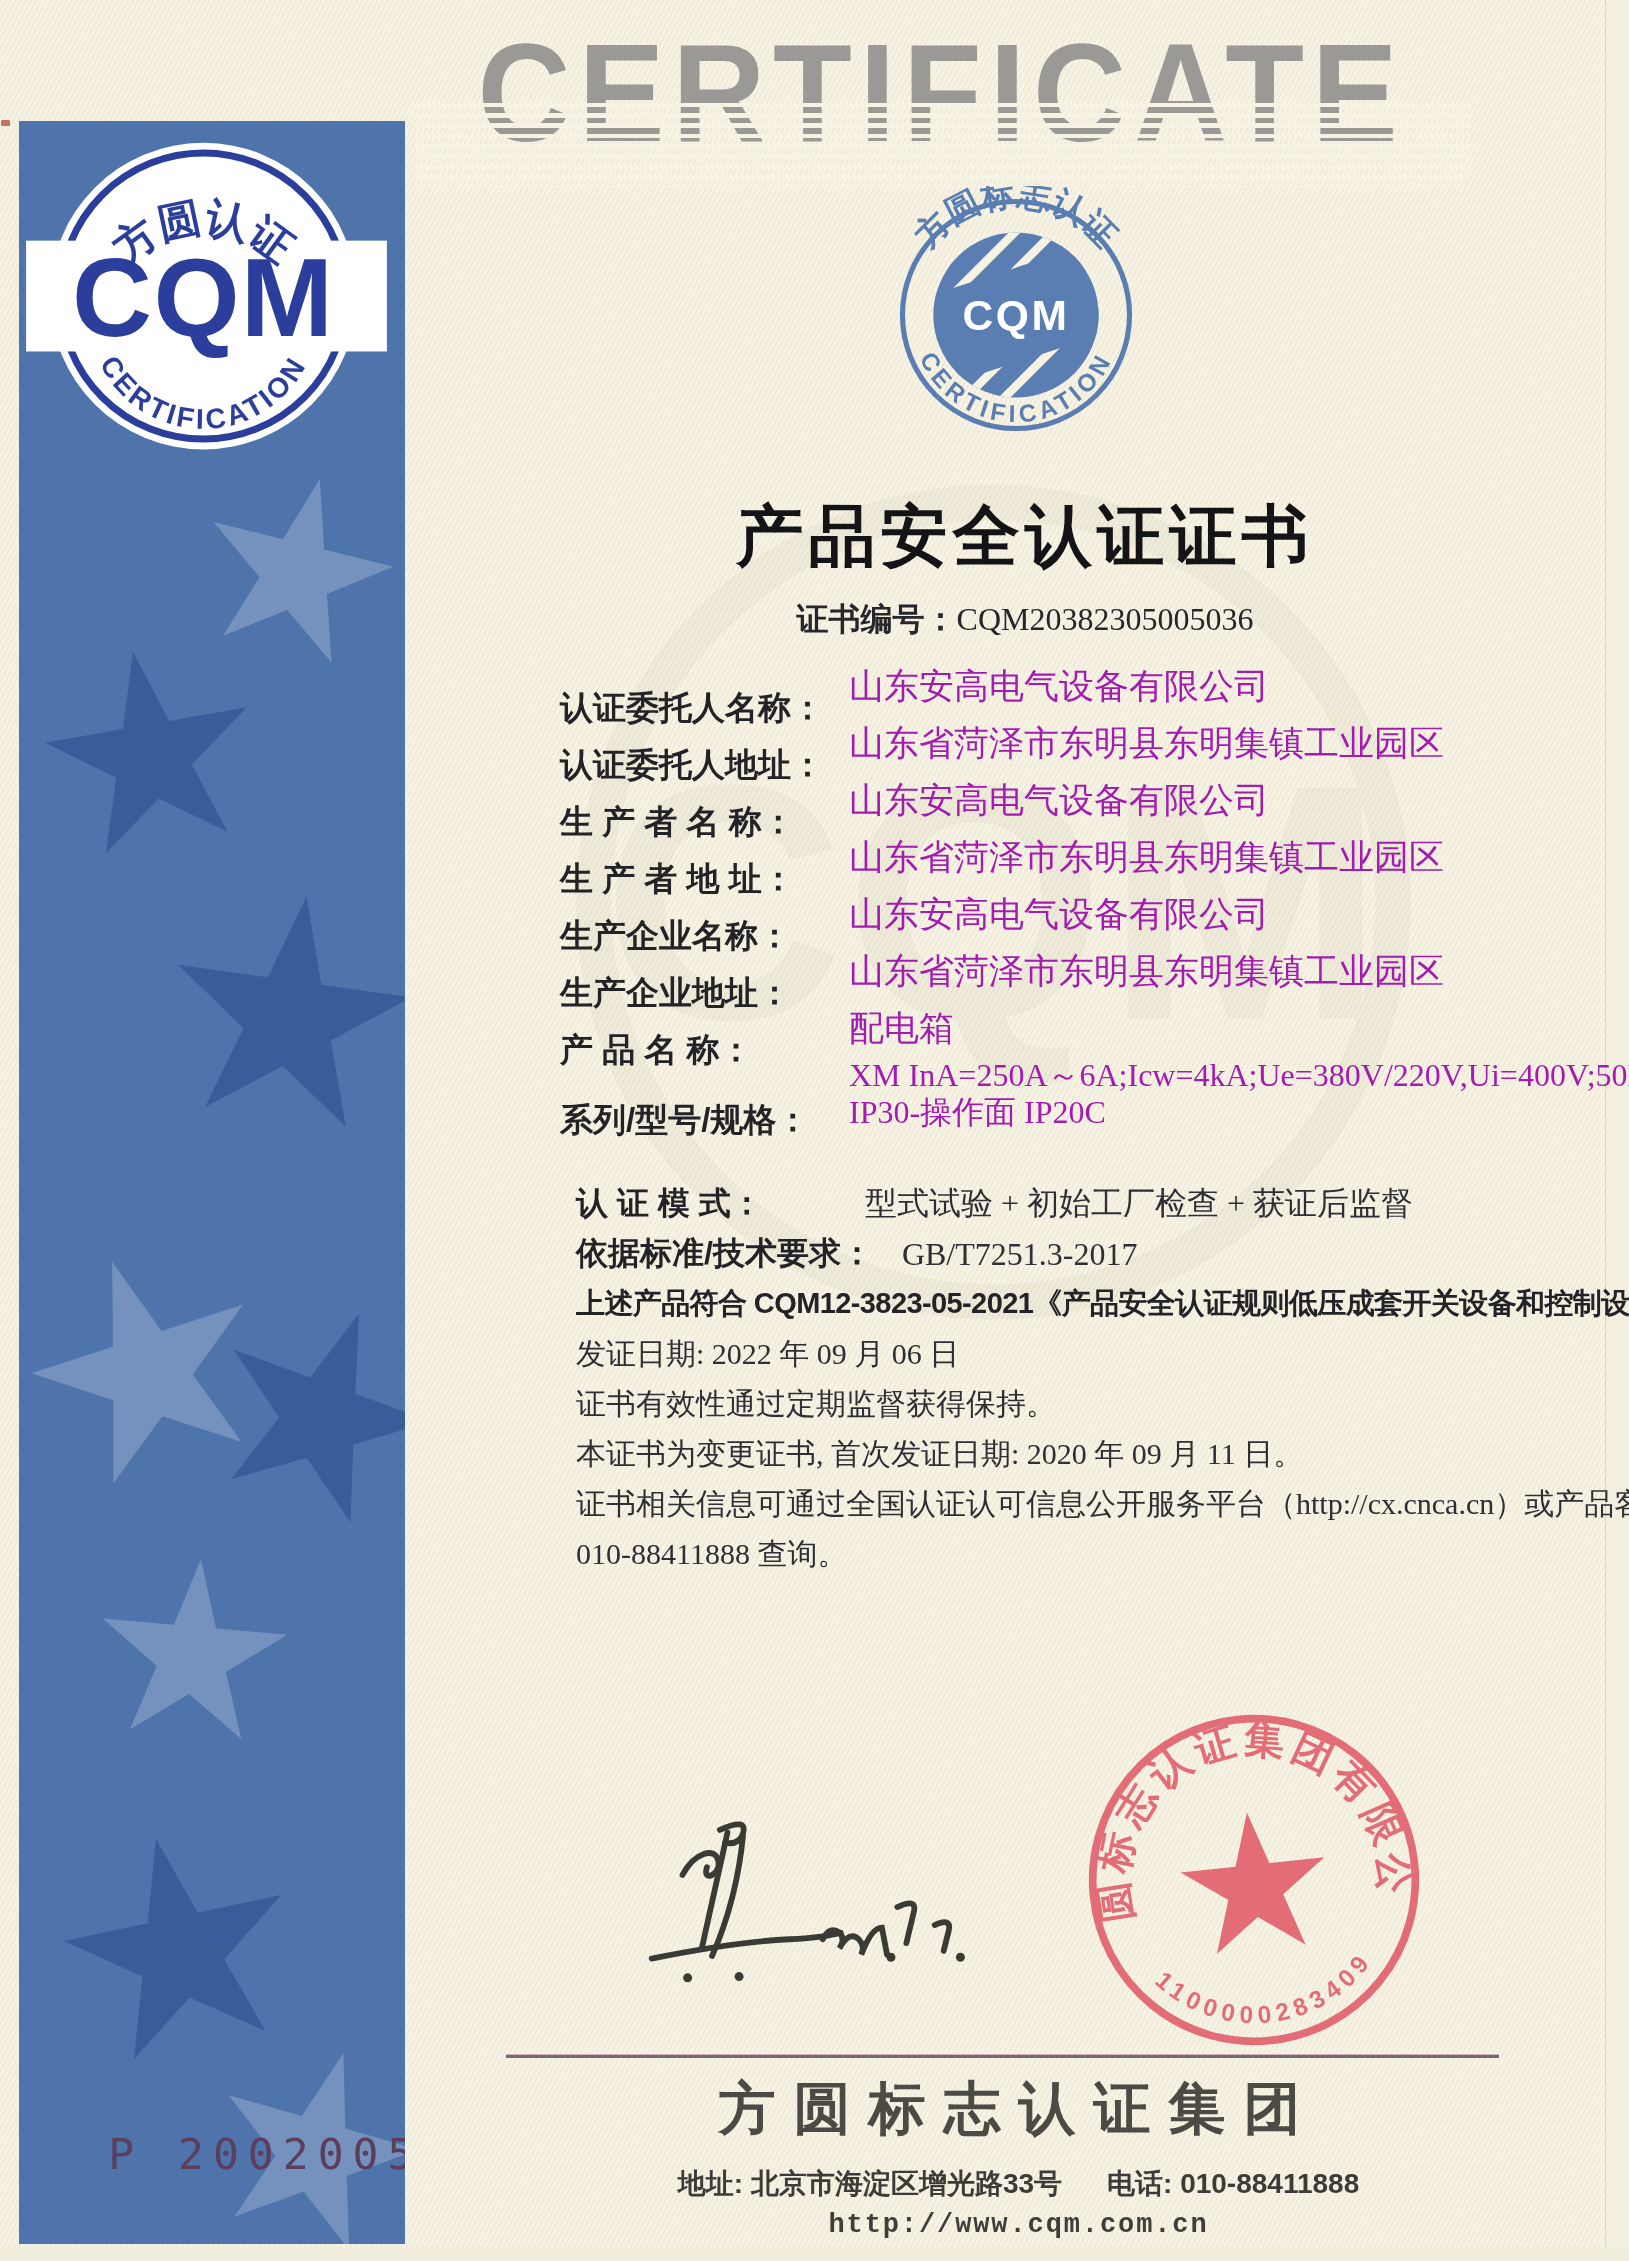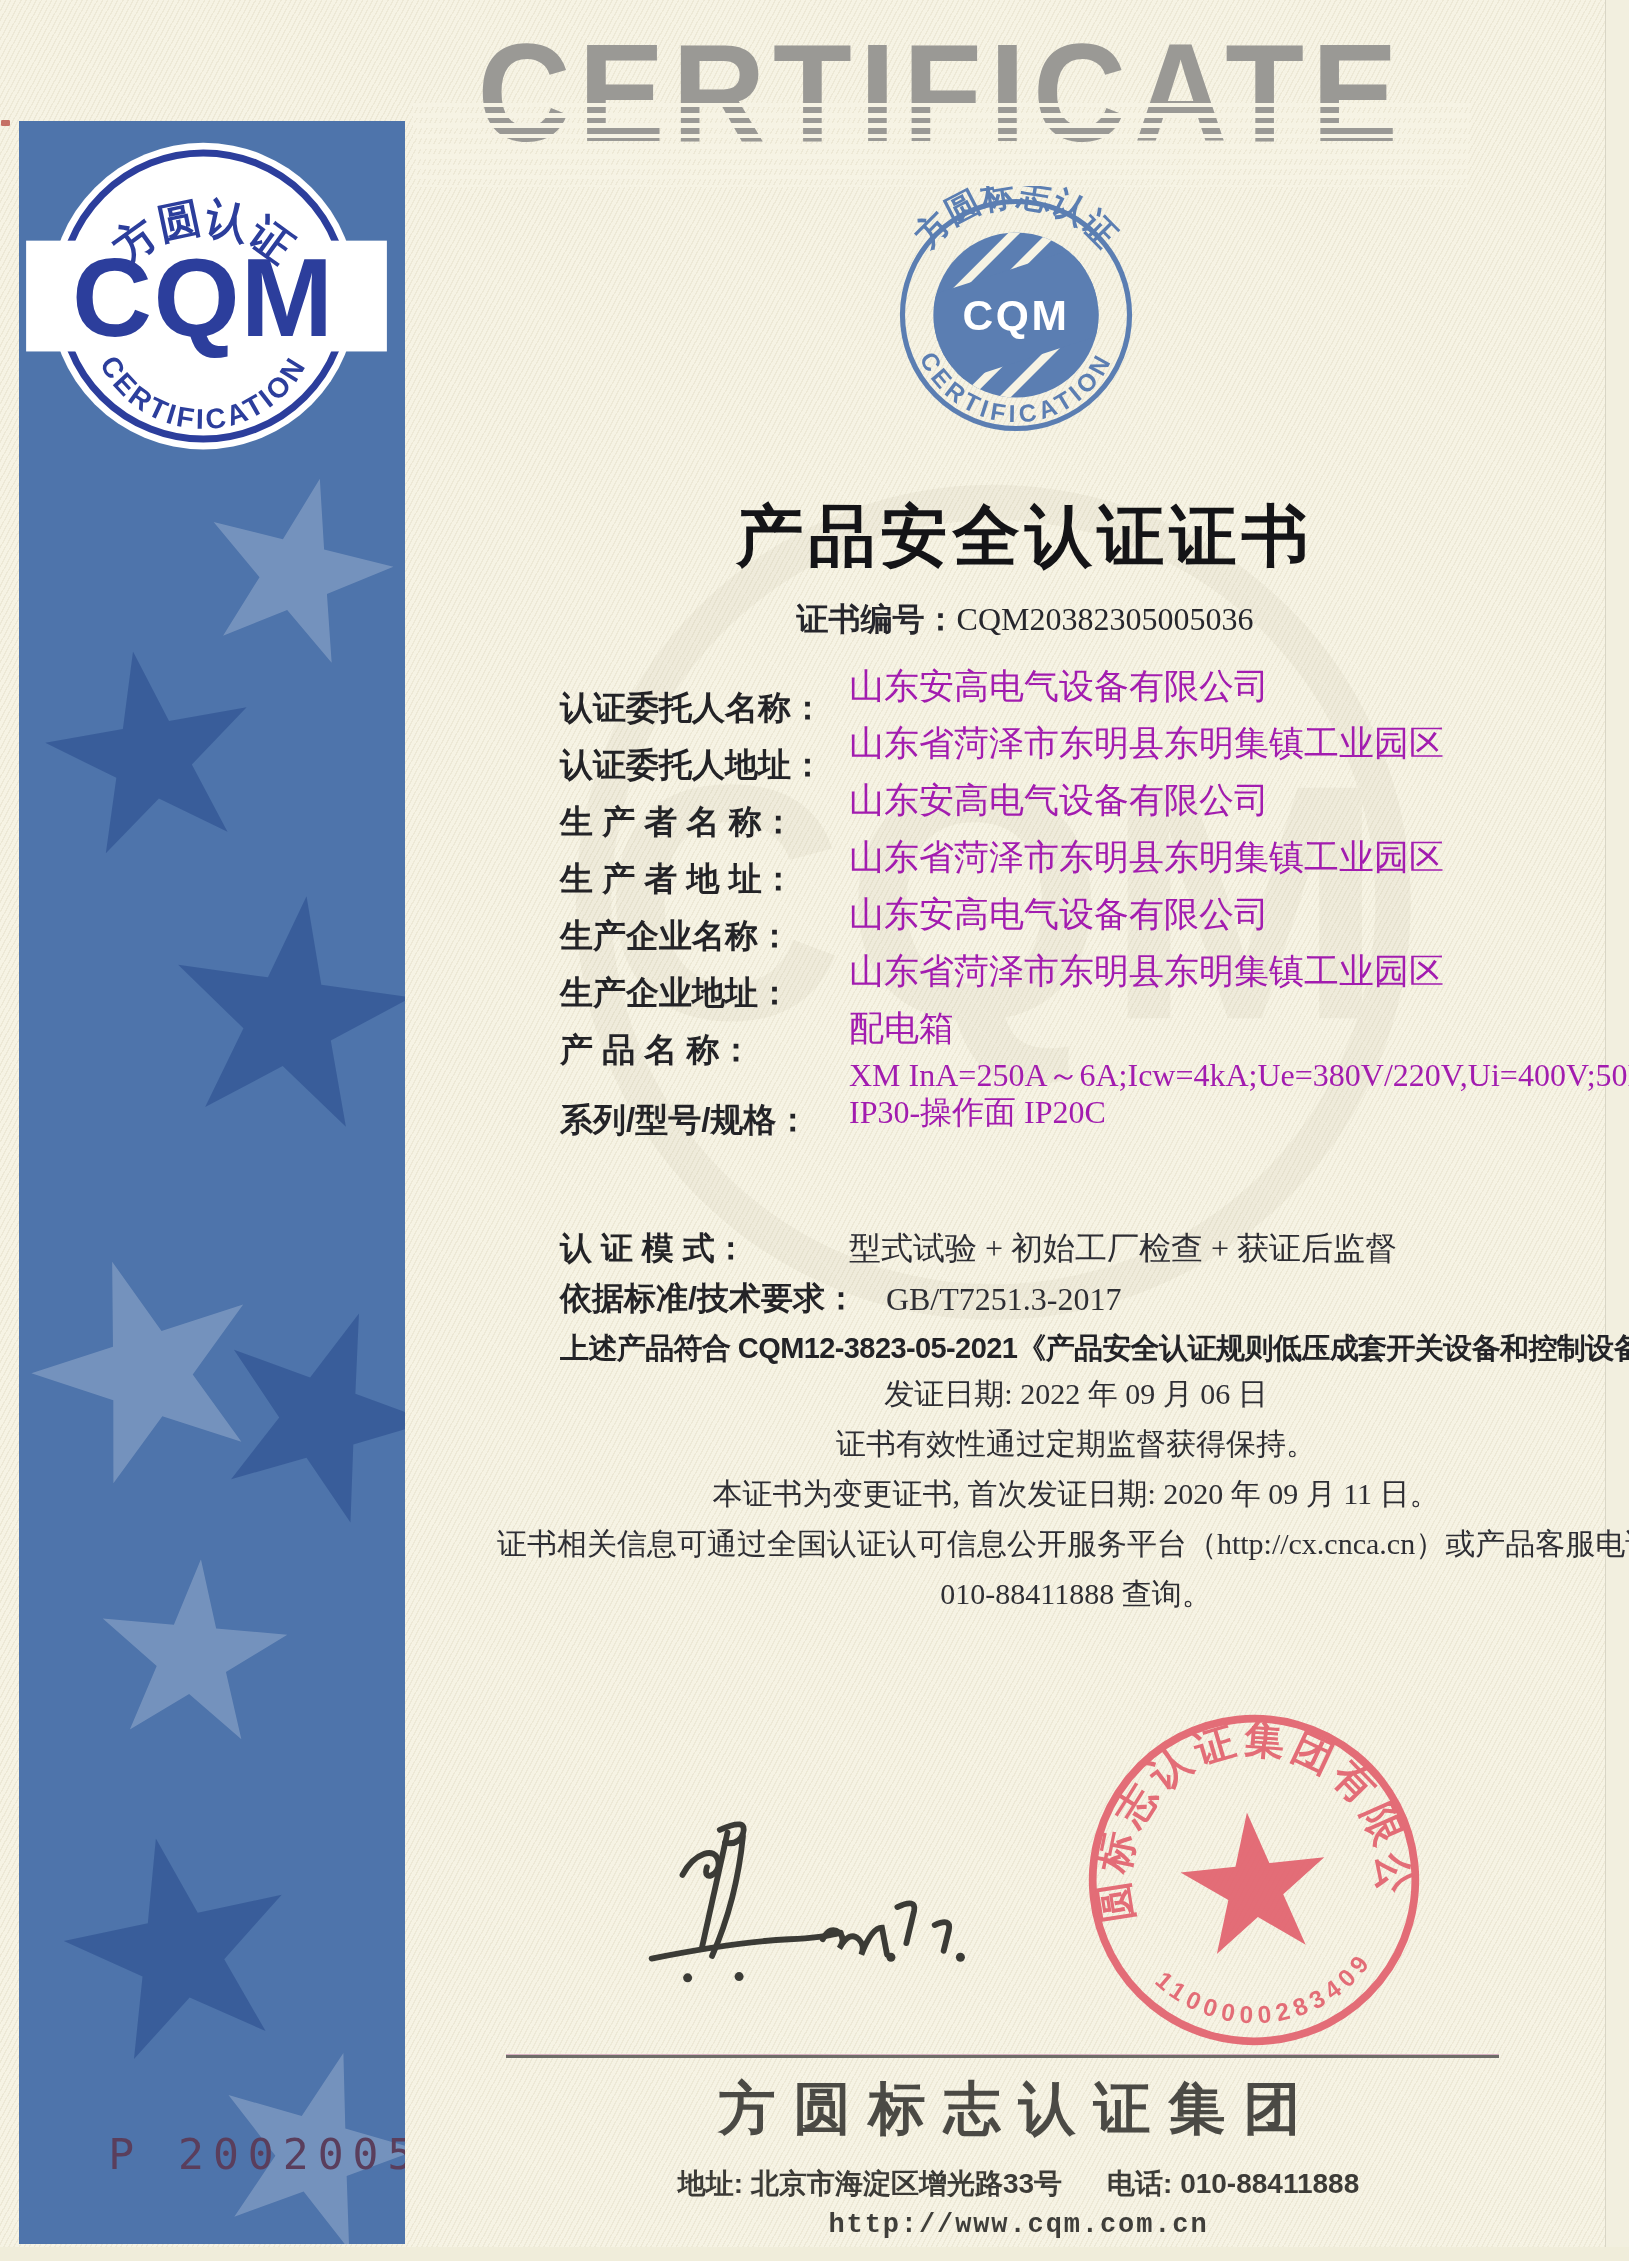--- a/index.html
+++ b/index.html
@@ -30,27 +30,27 @@
   
   #fields{left:560px;top:658px;width:1032px;}
   .row{display:flex;align-items:center;height:57px;white-space:nowrap;}
   .row .lab{flex:none;width:289px;font-family:"Liberation Sans","DejaVu Sans",sans-serif;
      font-weight:bold;font-size:33px;color:#232327;margin-top:43px;}
   .row .val{font-size:35px;color:#a21caf;}
   #row-spec{height:97px;align-items:flex-start;}
   #row-spec .lab{line-height:40px;}
   #row-spec .val{font-size:32px;line-height:37px;}
   
-  #paras{left:560px;top:1179px;width:1032px;margin-top:45px;}
+  #paras{left:576px;top:1179px;width:1032px;}
   .pline{display:flex;align-items:center;height:50px;white-space:nowrap;}
   .pline .lab{font-family:"Liberation Sans","DejaVu Sans",sans-serif;font-weight:bold;font-size:32px;color:#232327;}
   .pline .lab.w{width:289px;flex:none;}
   .pline .val{font-size:32px;color:#2e2e34;}
   .pline.bold{font-family:"Liberation Sans","DejaVu Sans",sans-serif;font-weight:bold;font-size:29px;letter-spacing:-0.6px;color:#232327;}
-  .pline.note{font-size:30px;color:#2e2e34;flex-direction:column;}
+  .pline.note{font-size:30px;color:#2e2e34;}
   #dates-line{justify-content:space-between;}
   
   #rule{left:506px;top:2054px;width:993px;height:3.9px;
      background:linear-gradient(to bottom,#d6afc0 0 1.3px,#6e6d68 1.3px 3.9px);}
   #footer-org{left:451px;top:2071px;width:1135px;text-align:center;font-size:57px;font-weight:bold;
      letter-spacing:18px;color:#4b4a45;white-space:nowrap;}
   #footer-addr{left:451px;top:2165px;width:1135px;text-align:center;font-size:28px;color:#3c3b37;white-space:nowrap;
      font-family:"Liberation Sans","DejaVu Sans",sans-serif;font-weight:bold;}
   #footer-addr .gap{display:inline-block;width:45px;}
   #footer-url{left:451px;top:2210px;width:1135px;text-align:center;font-size:27px;letter-spacing:1.9px;

